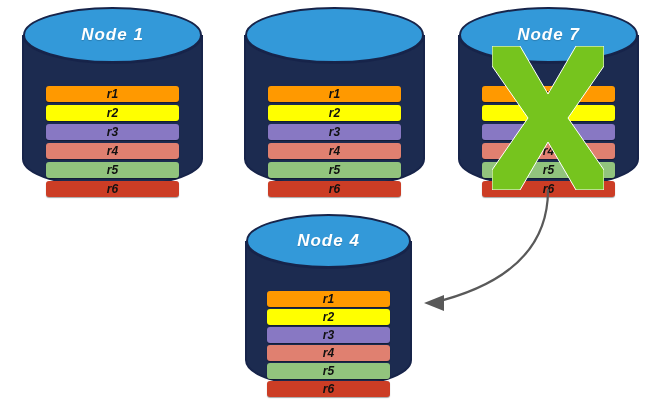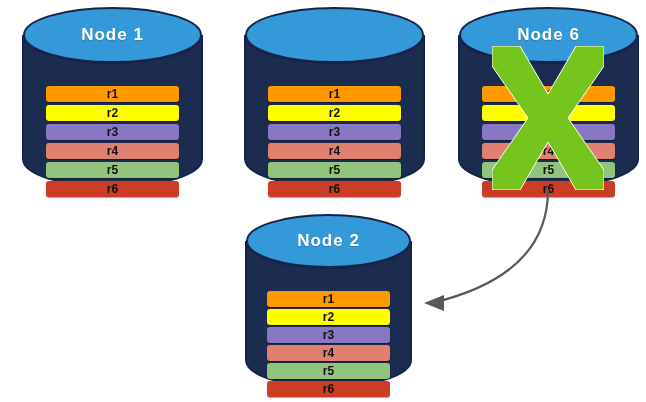--- a/index.html
+++ b/index.html
@@ -9,20 +9,21 @@
   }
   body {
     font-family: "Liberation Sans", sans-serif;
   }
   #canvas {
     position: relative;
     width: 646px;
     height: 402px;
     background: #ffffff;
     overflow: hidden;
+    font-style: italic;
   }
   .node {
     position: absolute;
   }
   .node svg {
     position: absolute;
     left: 0;
     top: 0;
     overflow: visible;
   }
@@ -107,36 +108,36 @@
           <div class="record" style="background: rgb(224, 128, 112); top: 116px;">r4</div>
           <div class="record" style="background: rgb(146, 196, 125); top: 135px;">r5</div>
           <div class="record" style="background: rgb(204, 61, 37); top: 154px;">r6</div>
         </div>
       </div>
       <div class="node" style="left: 458px; top: 6px; width: 181px; height: 182px;">
         <svg width="181" height="182" viewBox="0 0 181 182">
           <path d="M 1,29 L 1,153 A 89.5,28 0 0 0 180,153 L 180,29 A 89.5,28 0 0 1 1,29 Z" fill="#1C2B50" stroke="#17244a" stroke-width="2"></path>
           <ellipse cx="90.5" cy="29" rx="88.5" ry="27" fill="#3399D9" stroke="#17244a" stroke-width="2"></ellipse>
         </svg>
-        <div class="node-title" style="top: 19px;">Node 6</div>
+        <div class="node-title" style="top: 19px;">Node 7</div>
         <div class="records" style="top: 0px;">
           <div class="record" style="background: rgb(255, 153, 0); top: 59px;">r1</div>
           <div class="record" style="background: rgb(255, 255, 0); top: 78px;">r2</div>
           <div class="record" style="background: rgb(136, 120, 195); top: 97px;">r3</div>
           <div class="record" style="background: rgb(224, 128, 112); top: 116px;">r4</div>
           <div class="record" style="background: rgb(146, 196, 125); top: 135px;">r5</div>
           <div class="record" style="background: rgb(204, 61, 37); top: 154px;">r6</div>
         </div>
       </div>
       <div class="node" style="left: 245px; top: 213px; width: 167px; height: 175px;">
         <svg width="167" height="175" viewBox="0 0 167 175">
           <path d="M 1,28 L 1,147 A 82.5,27 0 0 0 166,147 L 166,28 A 82.5,27 0 0 1 1,28 Z" fill="#1C2B50" stroke="#17244a" stroke-width="2"></path>
           <ellipse cx="83.5" cy="28" rx="81.5" ry="26" fill="#3399D9" stroke="#17244a" stroke-width="2"></ellipse>
         </svg>
-        <div class="node-title" style="top: 18px;">Node 2</div>
+        <div class="node-title" style="top: 18px;">Node 4</div>
         <div class="records" style="top: 0px;">
           <div class="record" style="background: rgb(255, 153, 0); top: 57px;">r1</div>
           <div class="record" style="background: rgb(255, 255, 0); top: 75px;">r2</div>
           <div class="record" style="background: rgb(136, 120, 195); top: 93px;">r3</div>
           <div class="record" style="background: rgb(224, 128, 112); top: 111px;">r4</div>
           <div class="record" style="background: rgb(146, 196, 125); top: 129px;">r5</div>
           <div class="record" style="background: rgb(204, 61, 37); top: 147px;">r6</div>
         </div>
       </div>
     </div>

